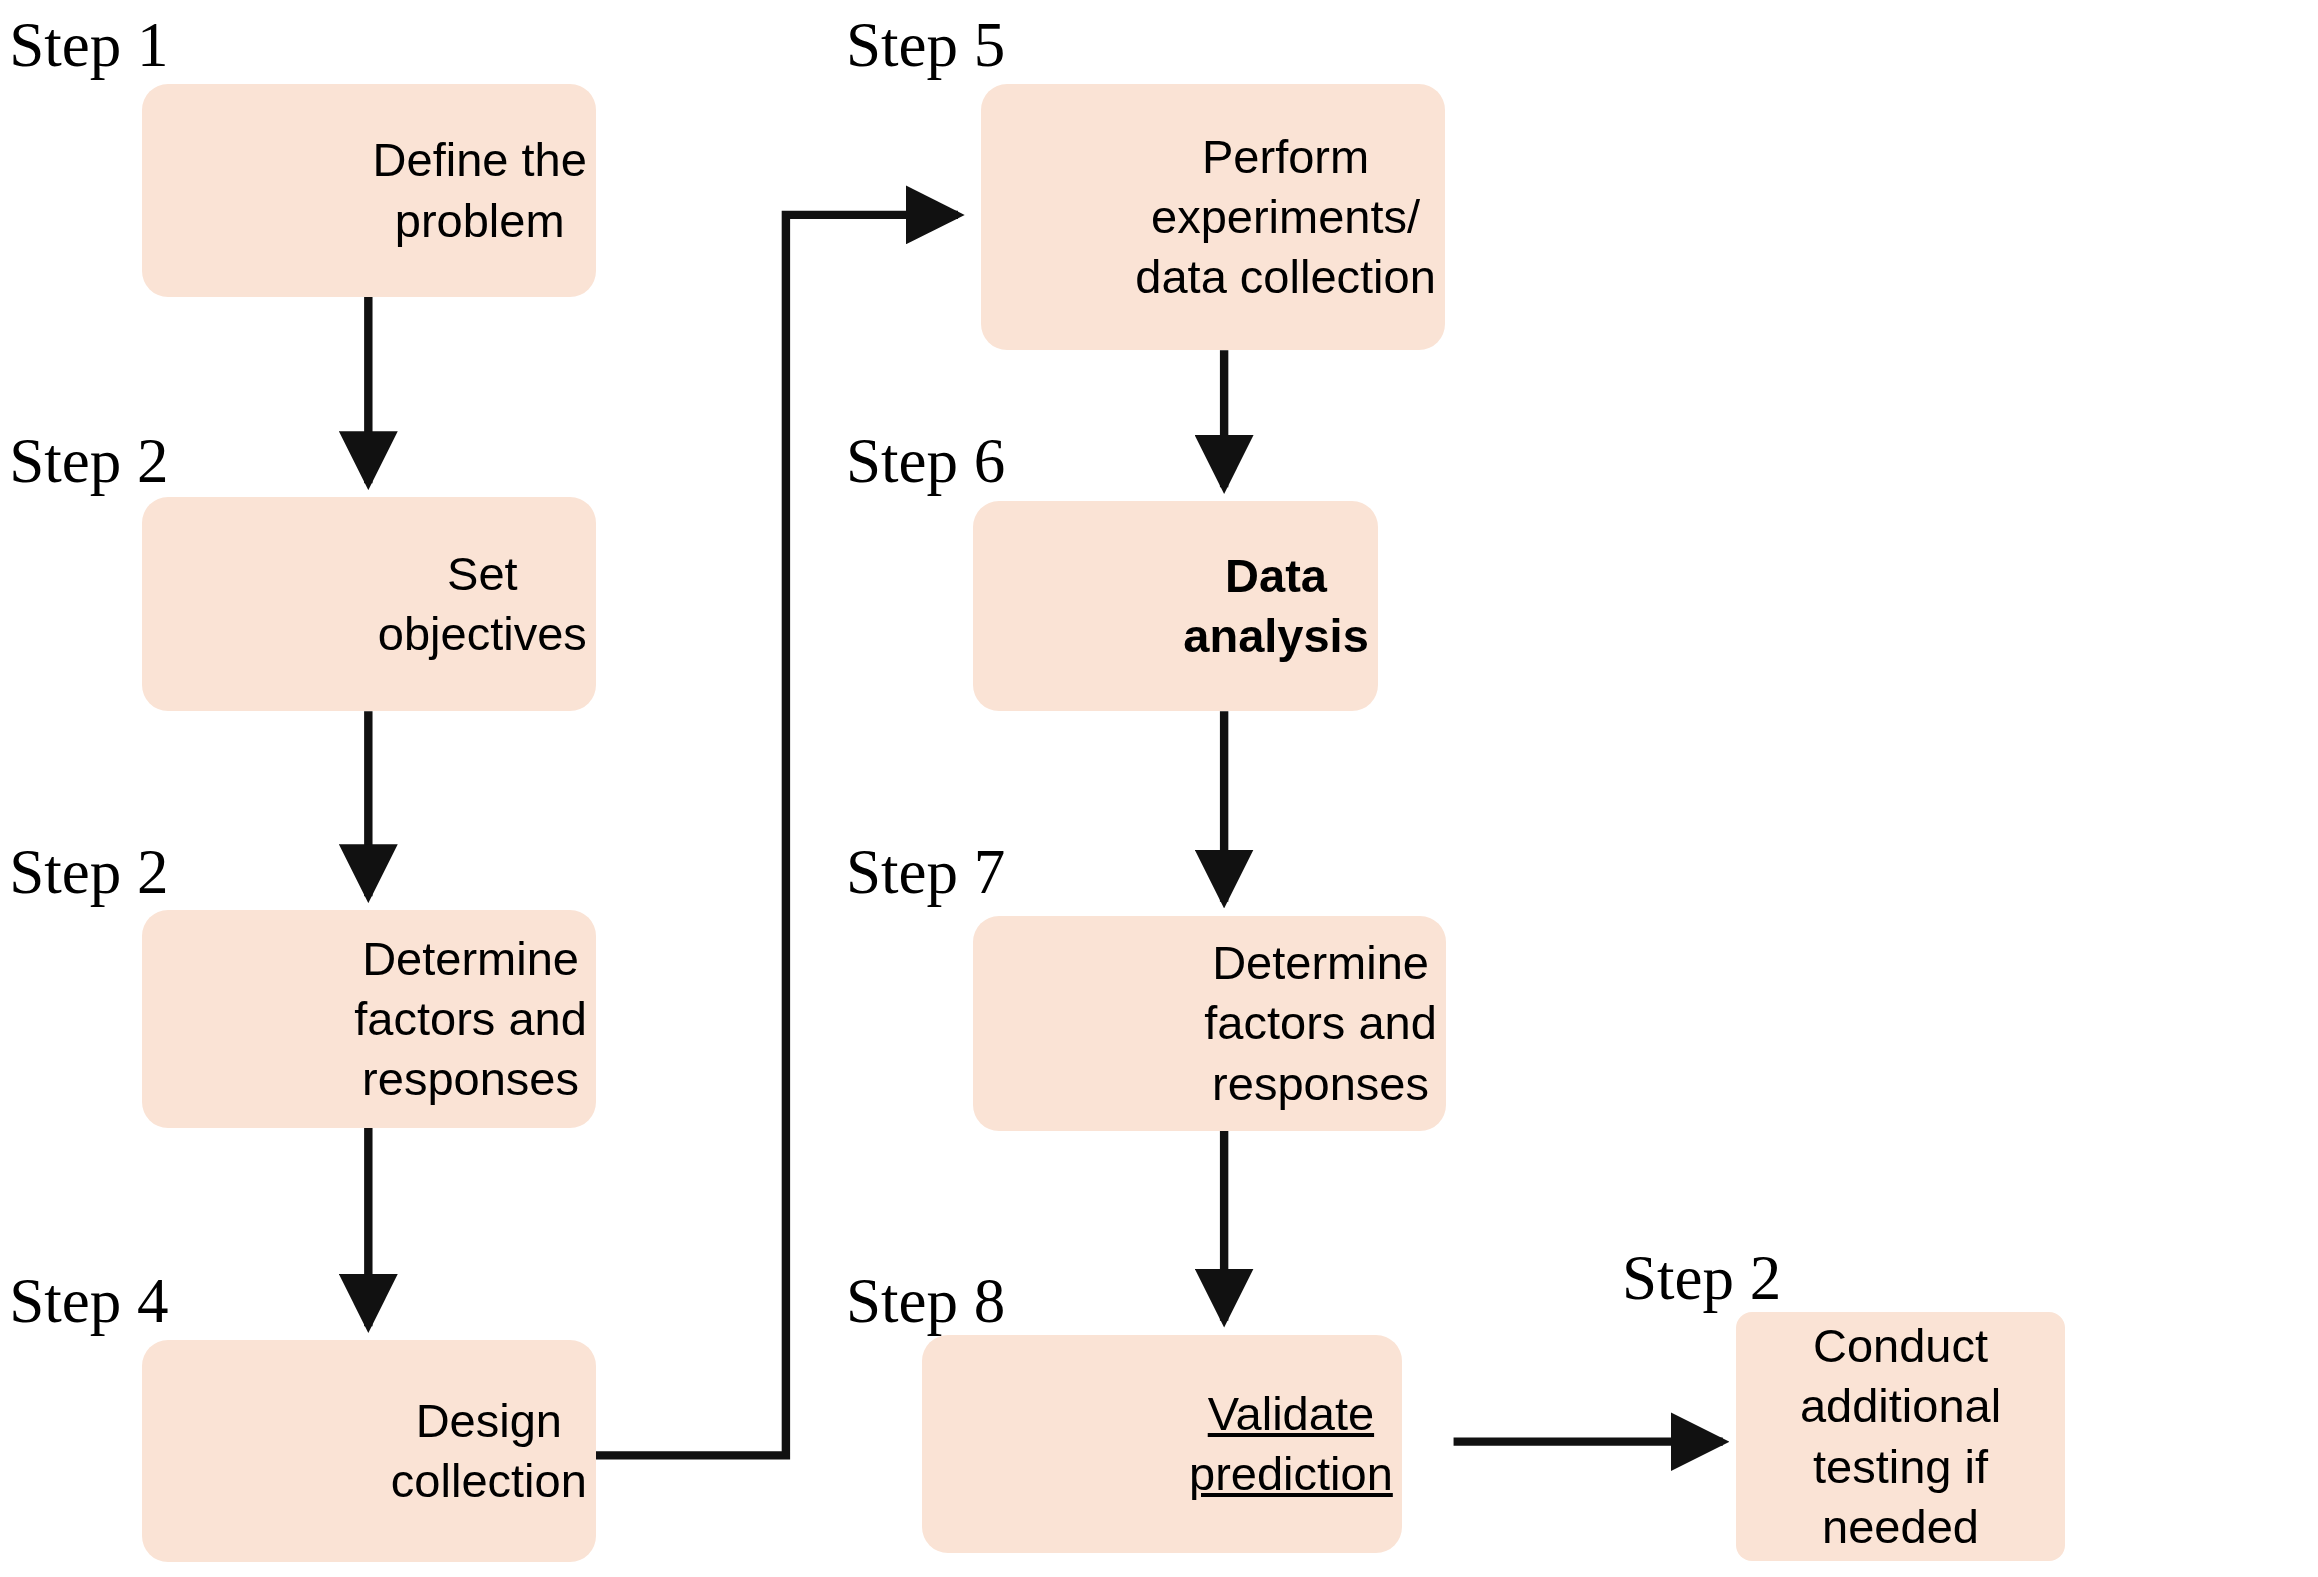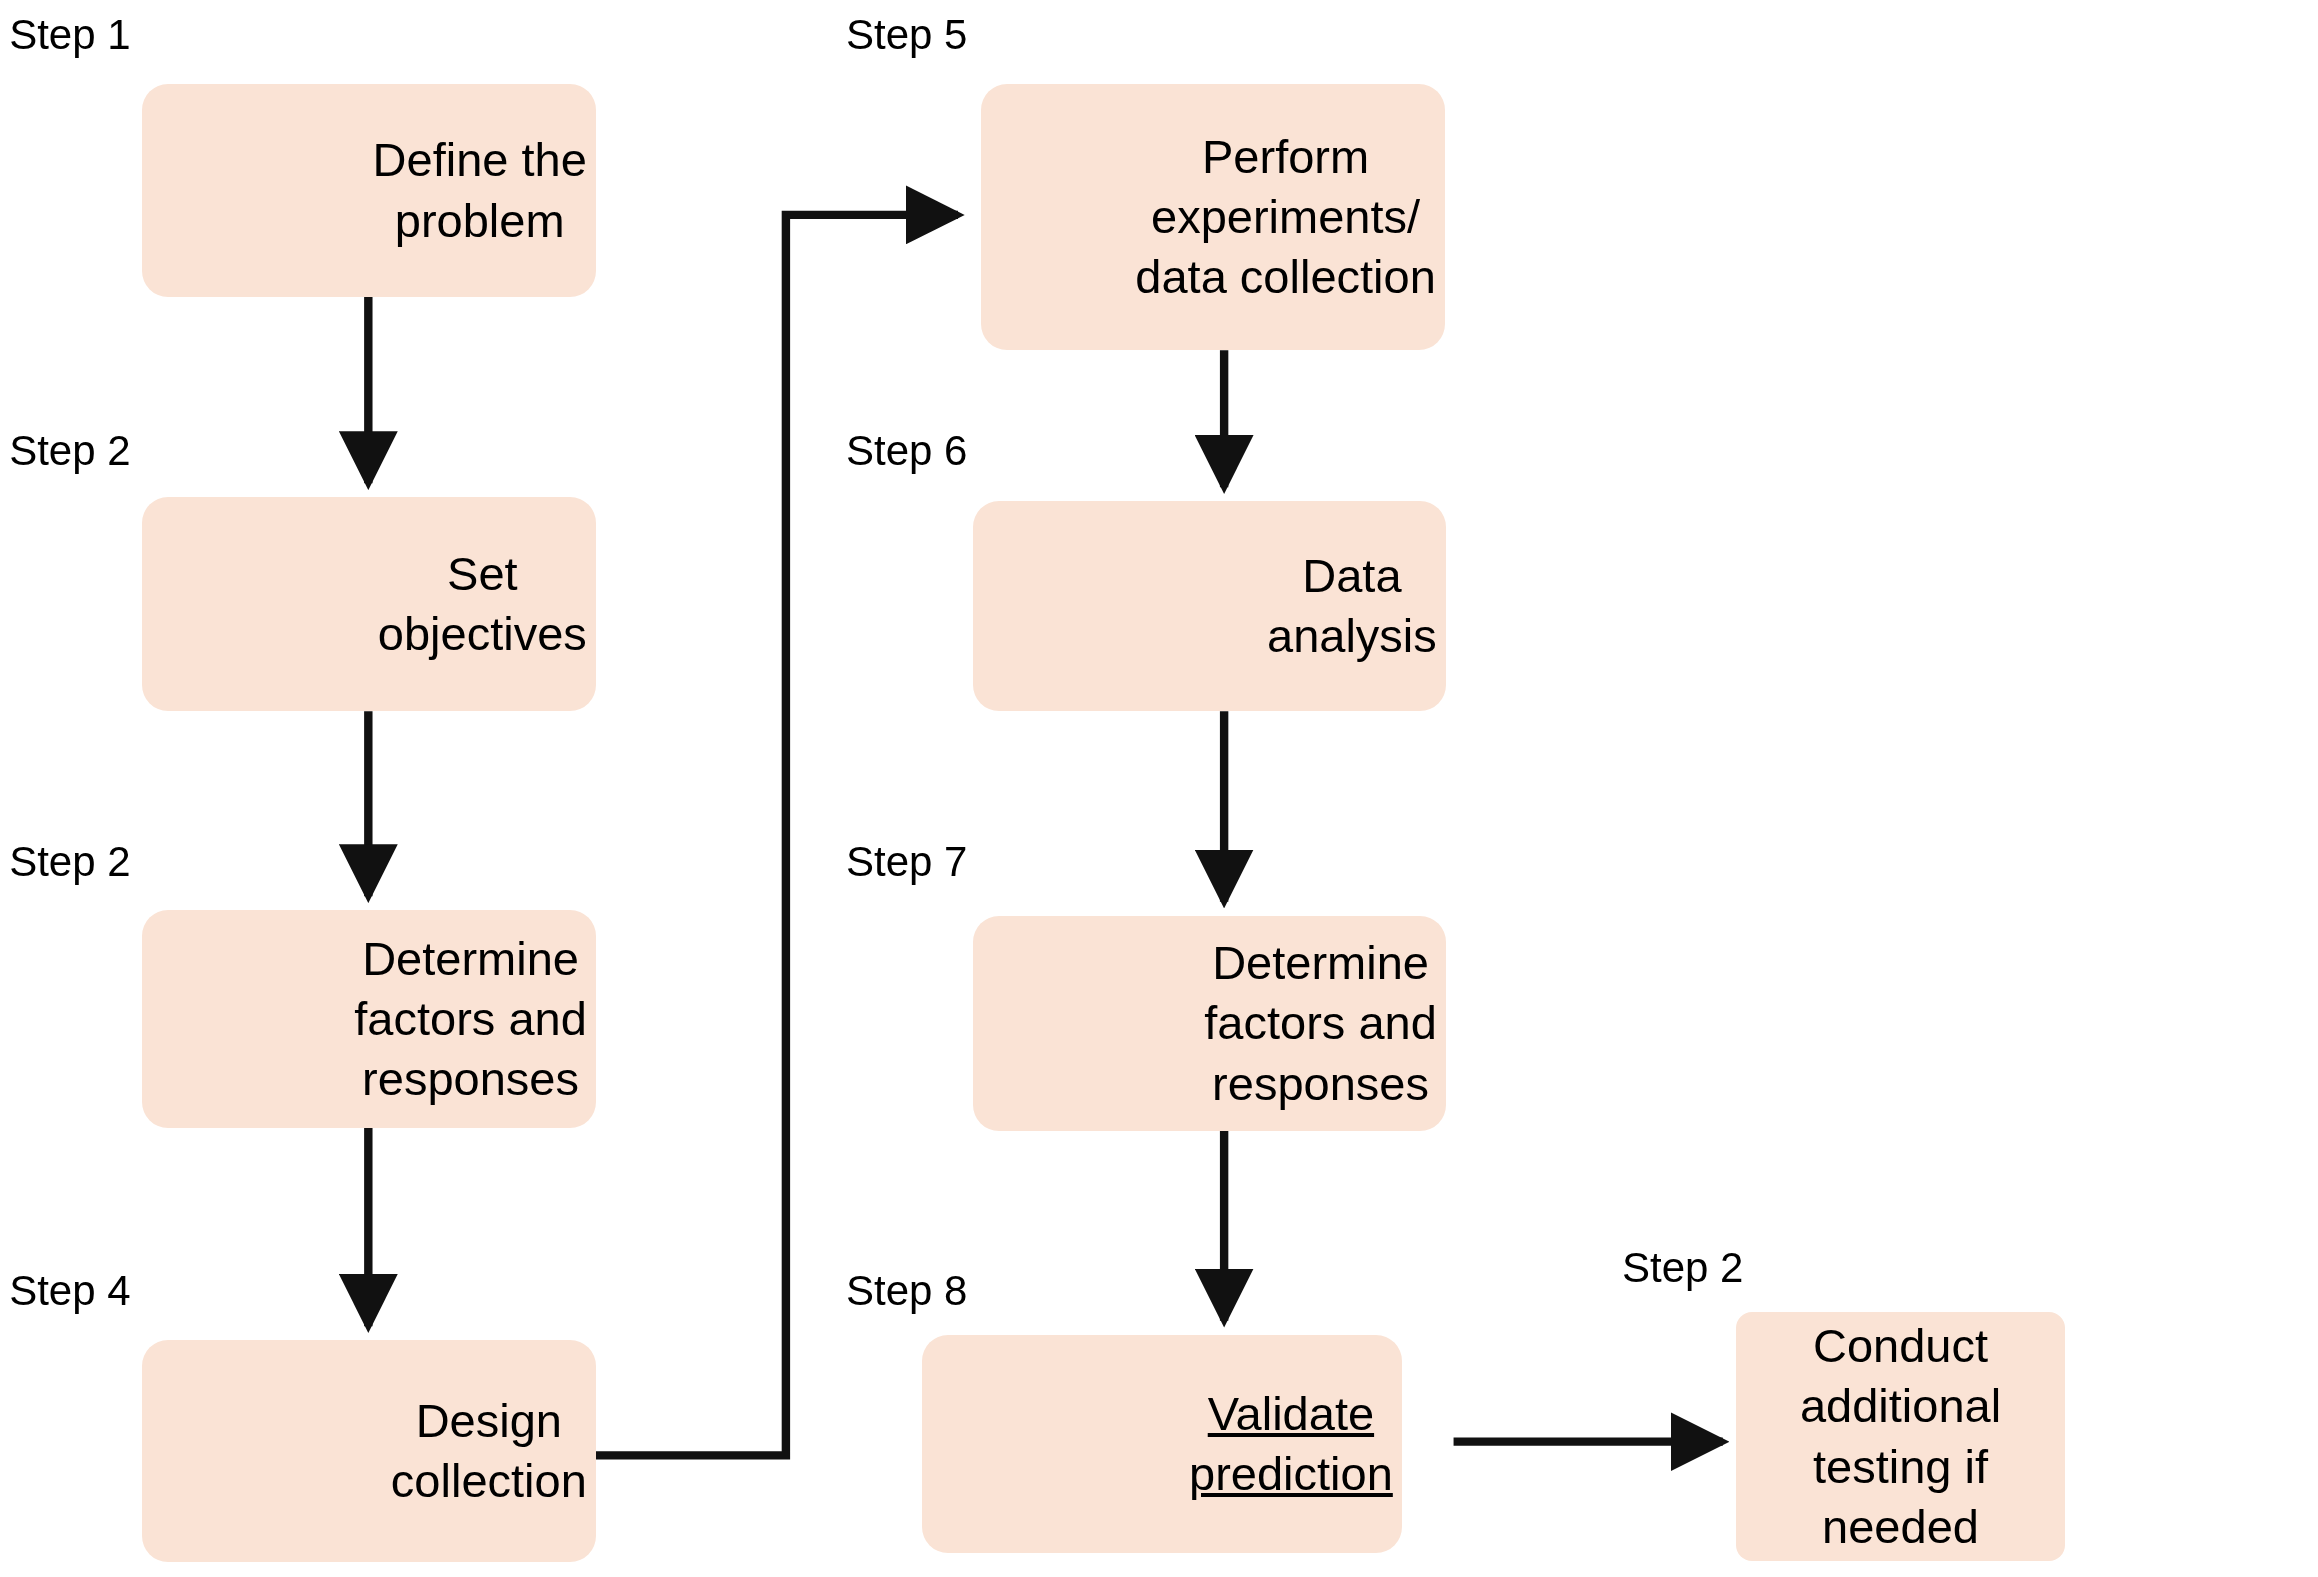--- a/index.html
+++ b/index.html
@@ -10,22 +10,22 @@
   #canvas {
     position: relative;
     width: 2319px;
     height: 1577px;
     background: #ffffff;
     overflow: hidden;
     font-family: "Liberation Sans", sans-serif;
   }
   .step-label {
     position: absolute;
-    font-family: Liberation Sans, sans-serif;
-    font-size: 42px;
+    font-family: Liberation Serif, serif;
+    font-size: 63px;
     line-height: 1;
     color: #000000;
     white-space: nowrap;
   }
   .node-box {
     position: absolute;
     background: #FAE3D5;
     border-radius: 26px;
     display: flex;
     align-items: center;
@@ -109,21 +109,21 @@
     <span class="node-text">Design
 collection</span>
   </div>
 
   <div class="node-box" style="left:973px; top:84px; width:464px; height:266px;margin-left:8px;">
     <span class="node-text">Perform
 experiments/
 data collection</span>
   </div>
 
-  <div class="node-box" style="left:973px; top:501px; width:473px; height:210px;">
+  <div class="node-box" style="left:973px; top:501px; width:405px; height:210px;font-weight:bold;">
     <span class="node-text">Data
 analysis</span>
   </div>
 
   <div class="node-box" style="left:973px; top:916px; width:473px; height:215px;">
     <span class="node-text">Determine
 factors and
 responses</span>
   </div>
 

